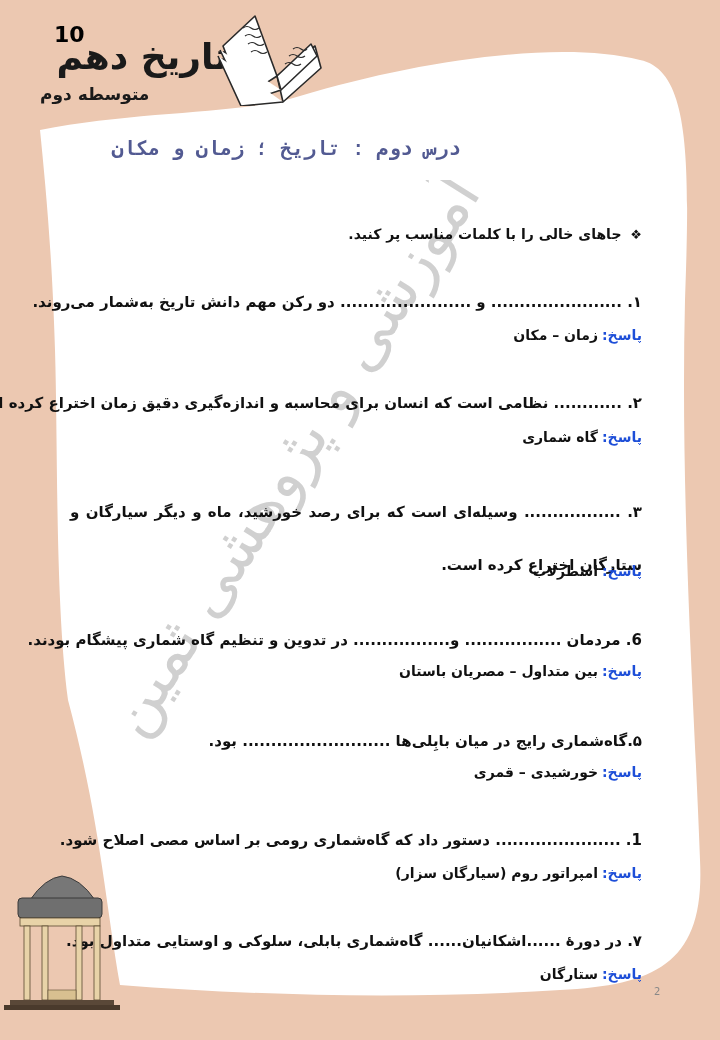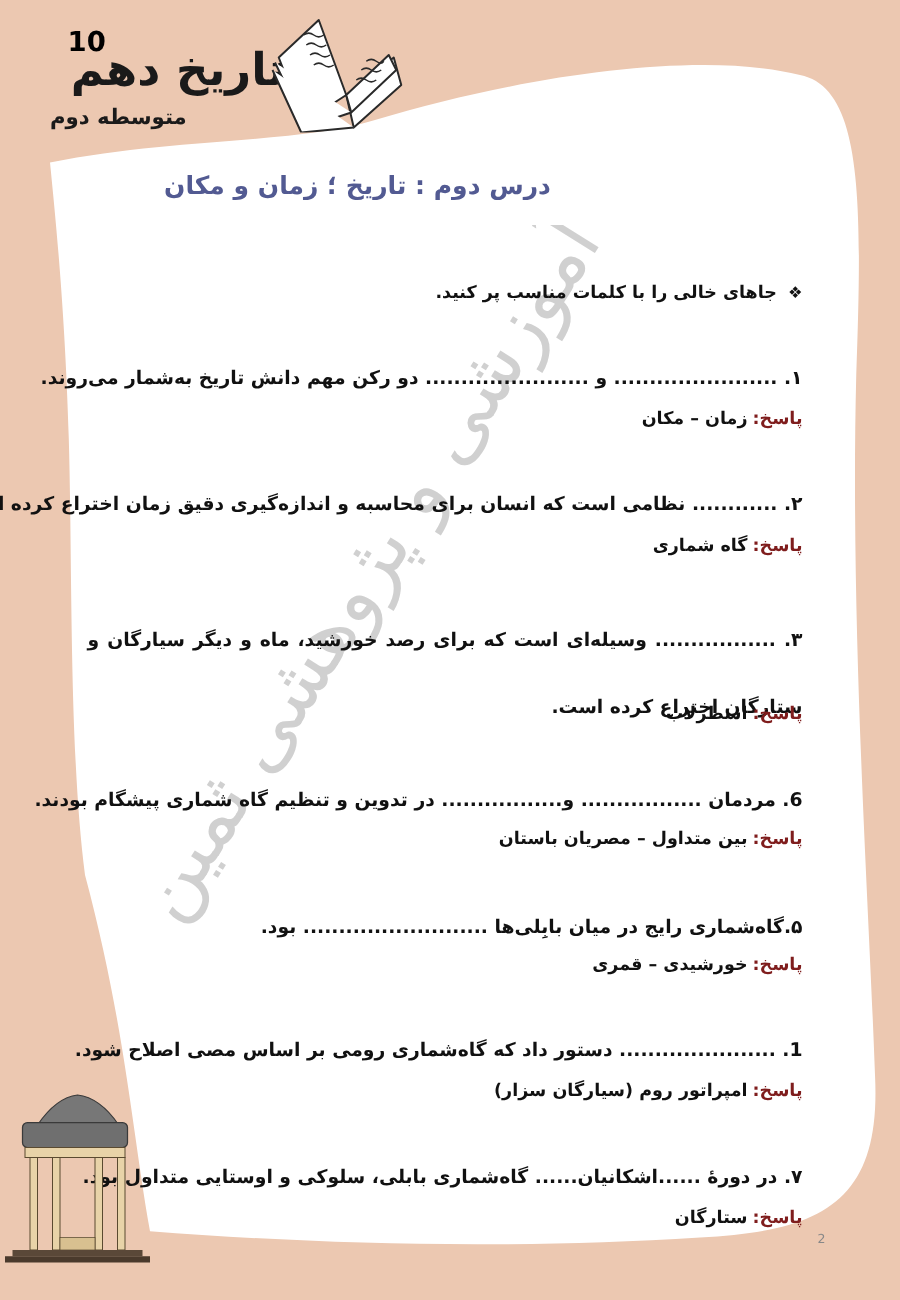--- a/index.html
+++ b/index.html
@@ -23,29 +23,29 @@
       font-size: 22px; font-weight: bold; color: #000000;
     }
     .logo-sub {
       position: absolute; left: 12px; top: 56px;
       font-size: 17px; font-weight: bold; color: #1a1a1a;
     }
     .book-icon { position: absolute; left: 215px; top: 6px; width: 110px; height: 100px; }
 
     .title {
       position: absolute; left: 0; top: 136px; width: 572px; text-align: center;
-      direction: rtl; font-size: 20px; font-weight: bold; color: #525a92;
+      direction: rtl; font-size: 20px; font-weight: bold; color: #525a92; font-family: Liberation Mono, monospace;
     }
     .content { position: absolute; left: 70px; top: 220px; width: 572px; direction: rtl; text-align: right; }
     .instruction { position: absolute; right: 0; top: 6px; font-size: 14px; font-weight: bold; white-space: nowrap; }
     .instruction .bullet { font-size: 13px; margin-left: 4px; }
     .q { position: absolute; right: 0; font-size: 15px; font-weight: bold; white-space: nowrap; }
     .q.wrap { white-space: normal; width: 572px; line-height: 53px; text-align: justify; }
     .a { position: absolute; right: 0; font-size: 14px; font-weight: bold; white-space: nowrap; }
-    .a .label { color: #7f1d1d; margin-left: 4px; }
+    .a .label { color: #1d4ed8; margin-left: 4px; }
     .a .val { color: #111; }
 
     .watermark {
       position: absolute; left: 80px; top: 180px; width: 620px; height: 620px;
       pointer-events: none;
     }
     .pavilion { position: absolute; left: 0; top: 870px; width: 125px; height: 145px; }
     .page-number { position: absolute; left: 654px; top: 986px; font-size: 10px; color: #888; }
   </style>
 </head>

